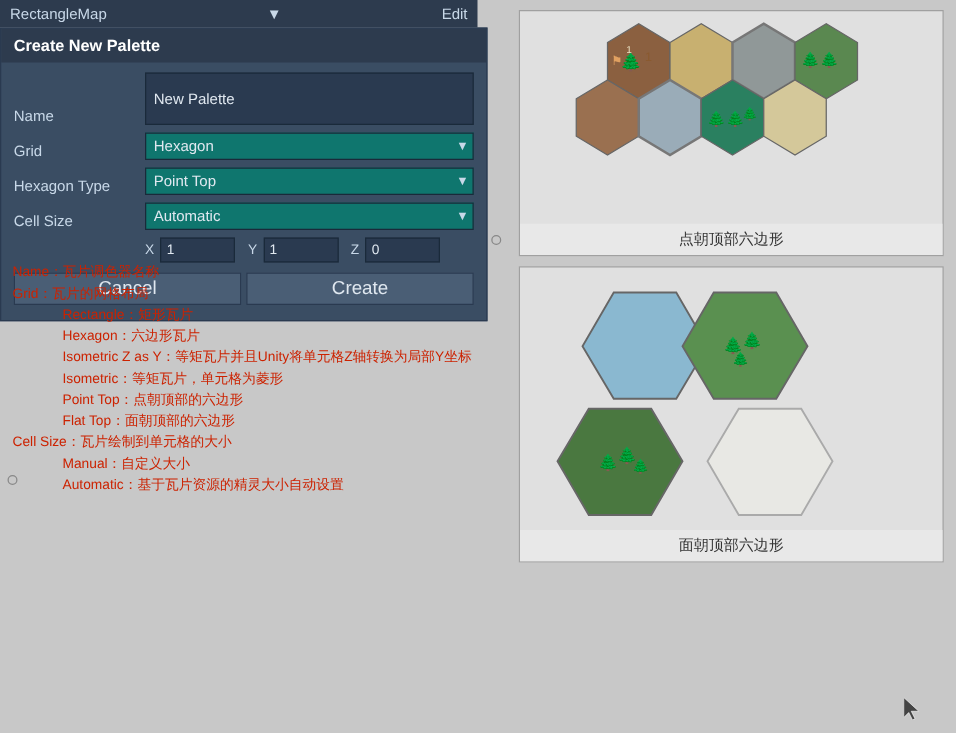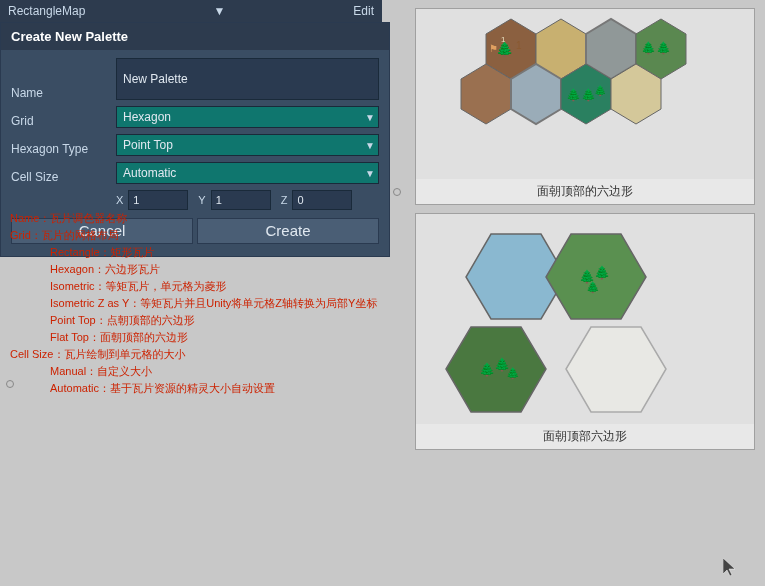--- a/index.html
+++ b/index.html
@@ -292,22 +292,22 @@
 </div>
 
 <div class="circle-marker" style="top: 188px; left: 393px;"></div>
 <div class="circle-marker" style="top: 380px; left: 6px;"></div>
 
 <div class="desc-text">
   <p>Name：瓦片调色器名称</p>
   <p>Grid：瓦片的网格布局</p>
   <p class="indent">Rectangle：矩形瓦片</p>
   <p class="indent">Hexagon：六边形瓦片</p>
+  <p class="indent">Isometric Z as Y：等矩瓦片并且Unity将单元格Z轴转换为局部Y坐标</p>
   <p class="indent">Isometric：等矩瓦片，单元格为菱形</p>
-  <p class="indent">Isometric Z as Y：等矩瓦片并且Unity将单元格Z轴转换为局部Y坐标</p>
   <p class="indent">Point Top：点朝顶部的六边形</p>
   <p class="indent">Flat Top：面朝顶部的六边形</p>
   <p>Cell Size：瓦片绘制到单元格的大小</p>
   <p class="indent">Manual：自定义大小</p>
   <p class="indent">Automatic：基于瓦片资源的精灵大小自动设置</p>
 </div>
 
 <div class="right-panel">
 
   <div class="image-container">
@@ -337,21 +337,21 @@
         <text x="70" y="28" font-size="8" fill="#e8e0c0">1</text>
 
         <text x="210" y="38" font-size="12" fill="#3a6a30">🌲</text>
         <text x="225" y="38" font-size="12" fill="#3a6a30">🌲</text>
 
         <text x="135" y="85" font-size="12" fill="#1a6040">🌲</text>
         <text x="150" y="85" font-size="12" fill="#1a6040">🌲</text>
         <text x="163" y="80" font-size="10" fill="#1a6040">🌲</text>
       </svg>
     </div>
-    <div class="image-label">面朝顶部的六边形</div>
+    <div class="image-label">点朝顶部六边形</div>
   </div>
 
   <div class="image-container">
     <div class="hex-image-bottom">
       <svg class="hex-grid-bottom" viewBox="0 0 300 200">
 
         <polygon points="60,15 110,15 135,58 110,100 60,100 35,58" fill="#8ab8d0" stroke="#666" stroke-width="1.5"></polygon>
 
         <polygon points="140,15 190,15 215,58 190,100 140,100 115,58" fill="#5a9050" stroke="#666" stroke-width="1.5"></polygon>
 

